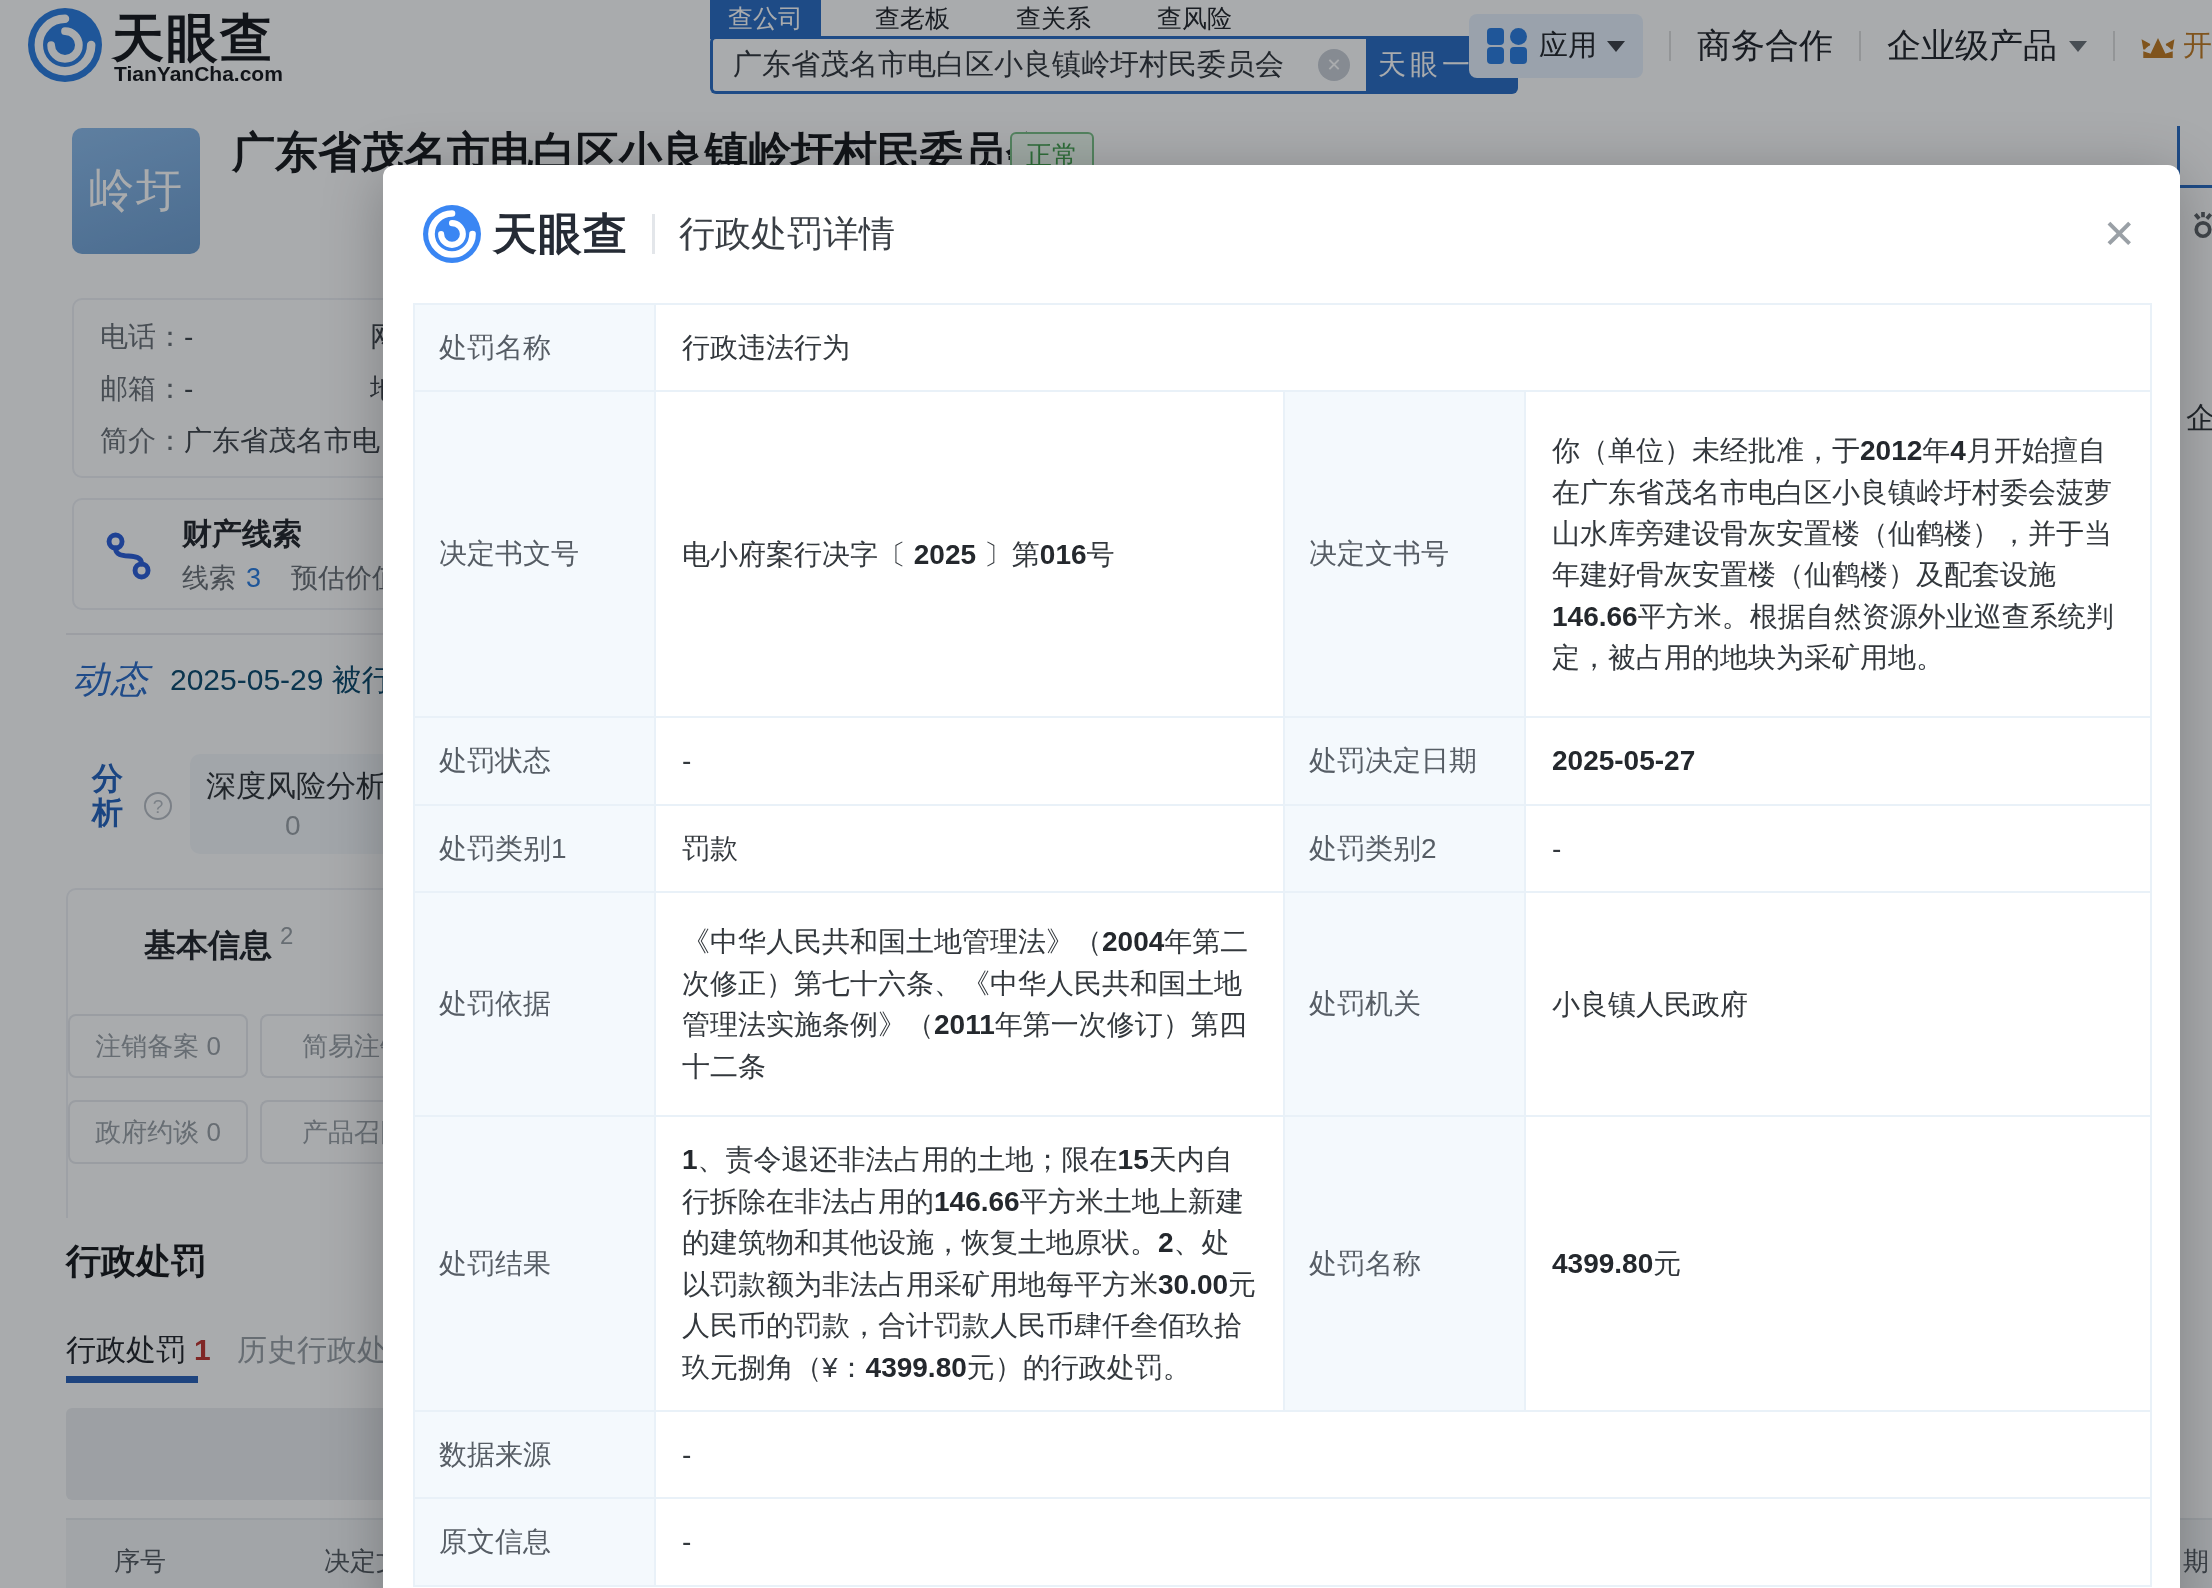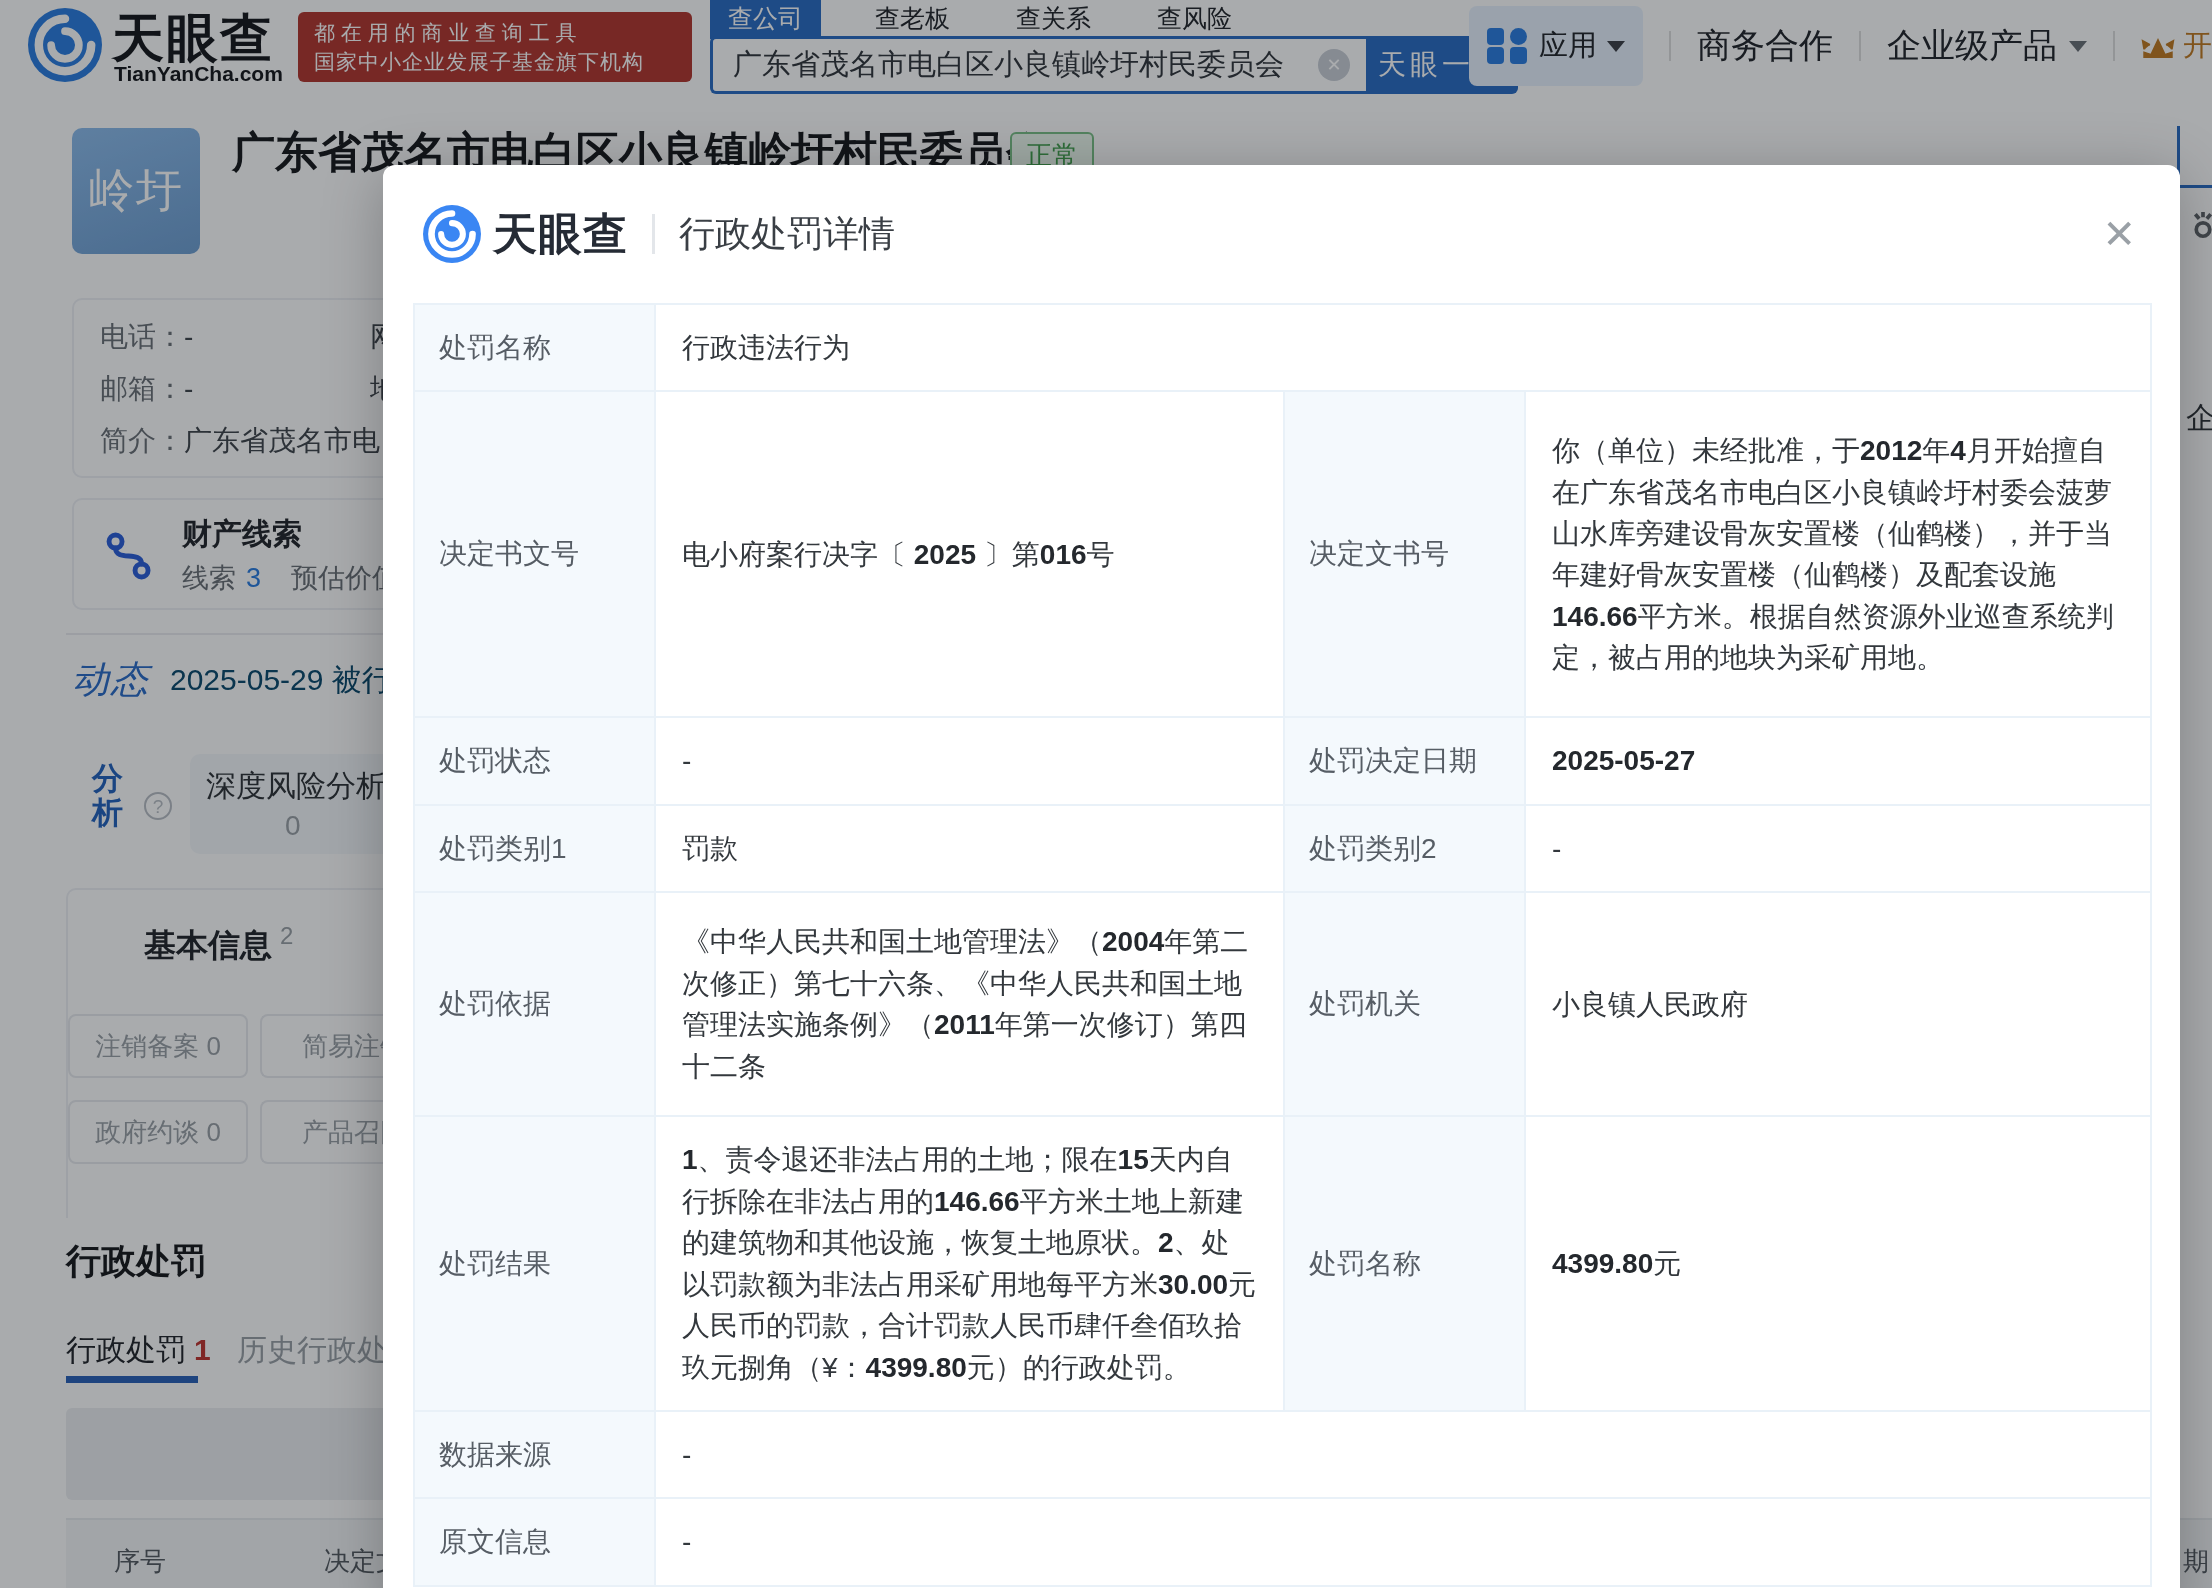--- a/index.html
+++ b/index.html
@@ -24,21 +24,21 @@
   .search-wrap { position:absolute; left:710px; top:36px; display:flex; }
   .search-box { width:656px; height:58px; background:#fff; border:3px solid #2a6cc4; border-right:none; border-radius:6px 0 0 6px;
                 display:flex; align-items:center; }
   .search-box input { flex:1; border:none; outline:none; font-size:29px; color:#32363c; padding:0 20px; background:transparent;
                       font-family:inherit; }
   .clear-btn { width:32px; height:32px; border-radius:50%; background:#c9ced6; color:#fff; font-size:18px; line-height:32px;
                text-align:center; margin-right:16px; cursor:pointer; flex:none; }
   .search-btn { width:152px; height:58px; background:#2a6cc4; color:#fff; font-size:28px; letter-spacing:4px; border:none;
                 border-radius:0 6px 6px 0; cursor:pointer; display:flex; align-items:center; justify-content:center; font-family:inherit; }
   .hmenu { position:absolute; right:0; top:0; height:92px; display:flex; align-items:center; }
-  .apps-btn { display:flex; align-items:center; background:#e9f2fd; border-radius:8px; height:80px; padding:0 18px; cursor:pointer; }
+  .apps-btn { display:flex; align-items:center; background:#e9f2fd; border-radius:8px; height:64px; padding:0 18px; cursor:pointer; }
   .apps-btn .lbl { font-size:29px; color:#23262b; margin:0 10px 0 12px; }
   .caret { width:0; height:0; border-left:9px solid transparent; border-right:9px solid transparent; border-top:11px solid #3c4047; }
   .hm-item { font-size:34px; color:#23262b; cursor:pointer; white-space:nowrap; display:flex; align-items:center; }
   .hm-div { width:2px; height:30px; background:#ddd; margin:0 26px; }
   .vip { color:#c07a22; font-size:29px; display:flex; align-items:center; }
 
   
   .avatar { position:absolute; left:72px; top:128px; width:128px; height:126px; border-radius:10px;
             background:linear-gradient(160deg,#8dbcec,#6f9fd2); color:#fff; font-size:46px; letter-spacing:2px;
             display:flex; align-items:center; justify-content:center; }
@@ -118,24 +118,20 @@
     <div class="topbar">
       <span class="abs" style="left:28px;top:8px;">
         <svg class="swirl" width="74" height="74" viewBox="0 0 48 48">
           <circle cx="24" cy="24" r="24" fill="#2b7de0"></circle>
           <path d="M24 7 a17 17 0 1 0 17 17" fill="none" stroke="#fff" stroke-width="5.5" stroke-linecap="round"></path>
           <path d="M24 15 a9 9 0 1 1 -9 9" fill="none" stroke="#fff" stroke-width="5" stroke-linecap="round"></path>
         </svg>
       </span>
       <div class="brand-text">天眼查</div>
       <div class="brand-domain">TianYanCha.com</div>
-      <div class="slogan">
-        <div class="l1">都 在 用 的 商 业 查 询 工 具</div>
-        <div class="l2">国家中小企业发展子基金旗下机构</div>
-      </div>
 
       <div class="nav-tabs">
         <span class="nav-tab active">查公司</span>
         <span class="nav-tab">查老板</span>
         <span class="nav-tab">查关系</span>
         <span class="nav-tab">查风险</span>
       </div>
 
       <div class="search-wrap">
         <div class="search-box">

